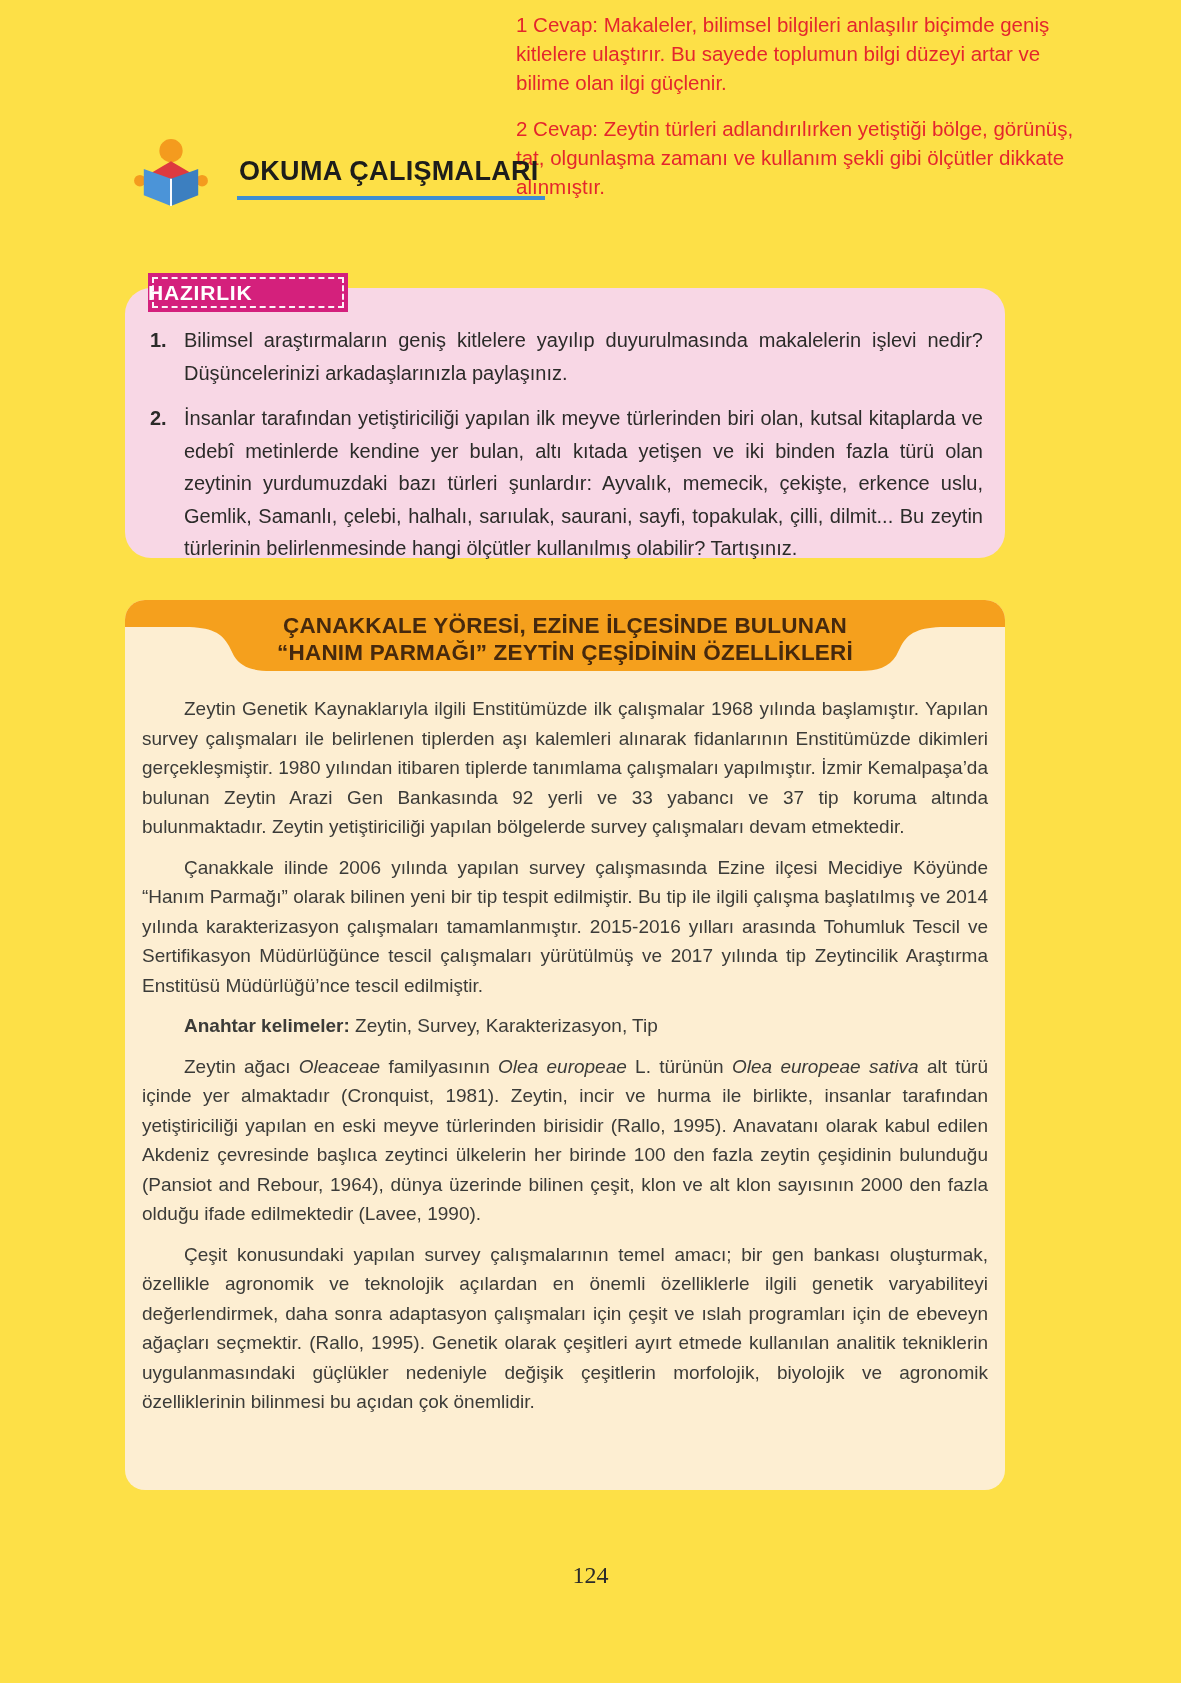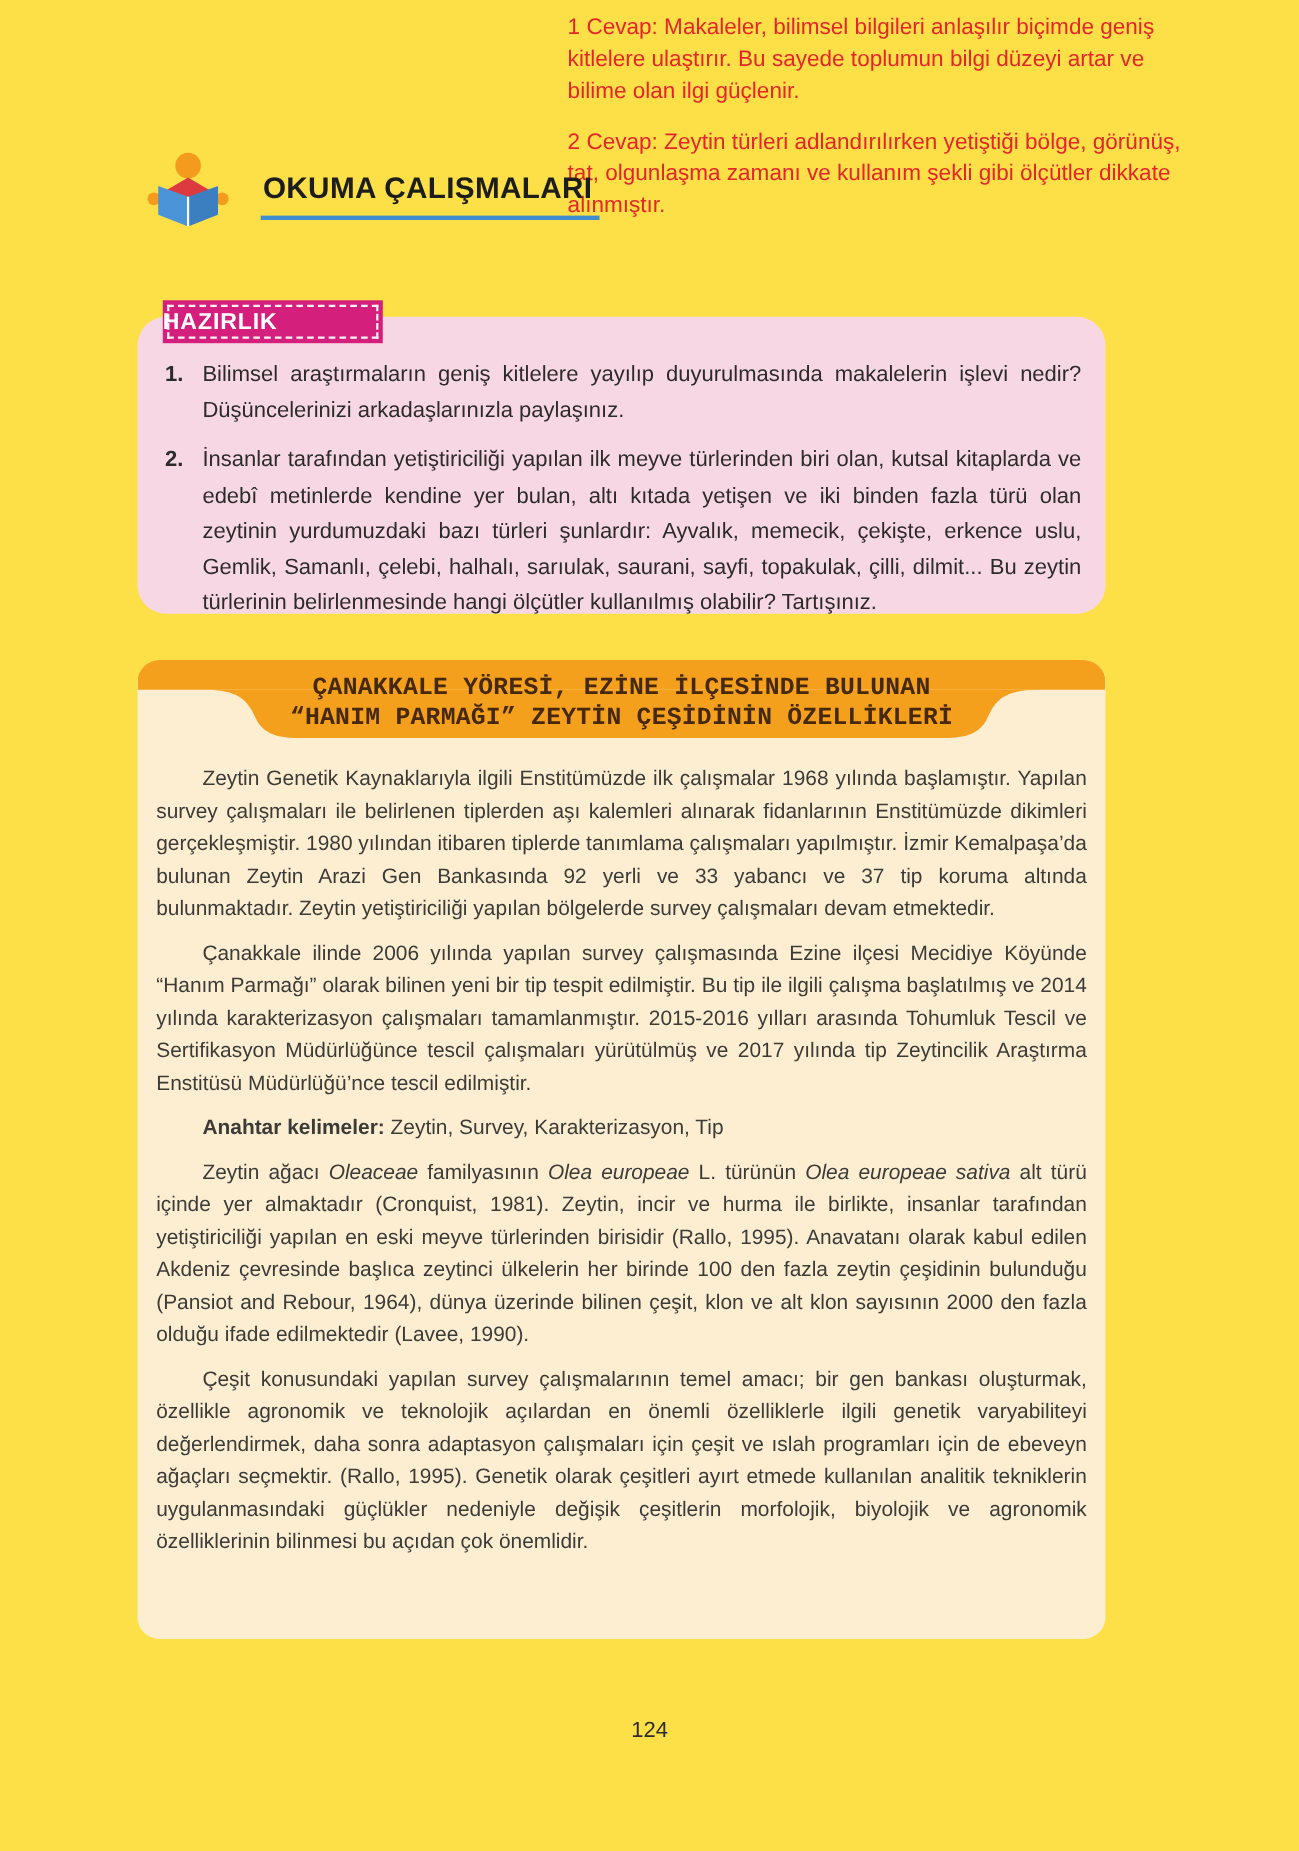--- a/index.html
+++ b/index.html
@@ -47,37 +47,37 @@
   .hazirlik-items { padding:36px 22px 16px 25px; }
   .hazirlik-item { display:flex; margin-bottom:13px; }
   .hazirlik-item .num { flex:0 0 34px; font-weight:bold; font-size:20px; line-height:32.5px; color:#2b2b29; }
   .hazirlik-item .txt { flex:1; font-size:20px; line-height:32.5px; color:#2b2b29; text-align:justify; }
 
   
   .article-box {
     position:absolute; left:125px; top:600px; width:880px; height:890px;
     background:#fdeed2; border-radius:20px; overflow:hidden;
   }
-  .banner { position:relative; width:880px; height:72px;font-family:Liberation Mono, monospace; }
+  .banner { position:relative; width:880px; height:72px; }
   .banner svg { display:block; }
   .banner-title {
     position:absolute; top:12px; left:0; width:100%; text-align:center;
     font-size:22.5px; font-weight:bold; color:#46290d; line-height:27px; letter-spacing:0.2px;
   }
   .article-body { padding:22px 17px 0 17px; color:#3b3b38; font-size:19px; line-height:29.5px; }
   .article-body .head { font-weight:bold; text-indent:42px; margin-bottom:10px; }
   .article-body p { text-align:justify; text-indent:42px; margin-bottom:11px; }
   .article-body .keywords { text-indent:42px; margin:6px 0 11px 0; }
   .article-body .keywords b { font-weight:bold; }
   .article-body i { font-style:italic; }
 
   
   .page-number {
     position:absolute; top:1562px; left:0; width:100%; text-align:center;
-    font-size:20px; color:#2b2b2b;
+    font-size:24px; color:#2b2b2b;font-family:Liberation Serif, serif;
   }
 </style>
 </head>
 <body>
 
 <div class="page">
 
   <div class="answers">
     <div class="answer">1 Cevap: Makaleler, bilimsel bilgileri anlaşılır biçimde geniş kitlelere ulaştırır. Bu sayede toplumun bilgi düzeyi artar ve bilime olan ilgi güçlenir.</div>
     <div class="answer">2 Cevap: Zeytin türleri adlandırılırken yetiştiği bölge, görünüş, tat, olgunlaşma zamanı ve kullanım şekli gibi ölçütler dikkate alınmıştır.</div>

